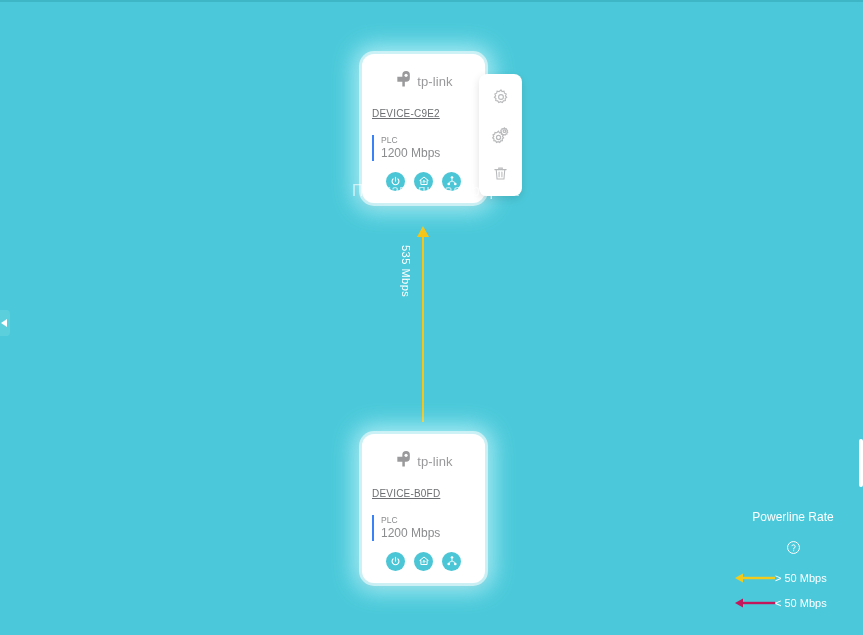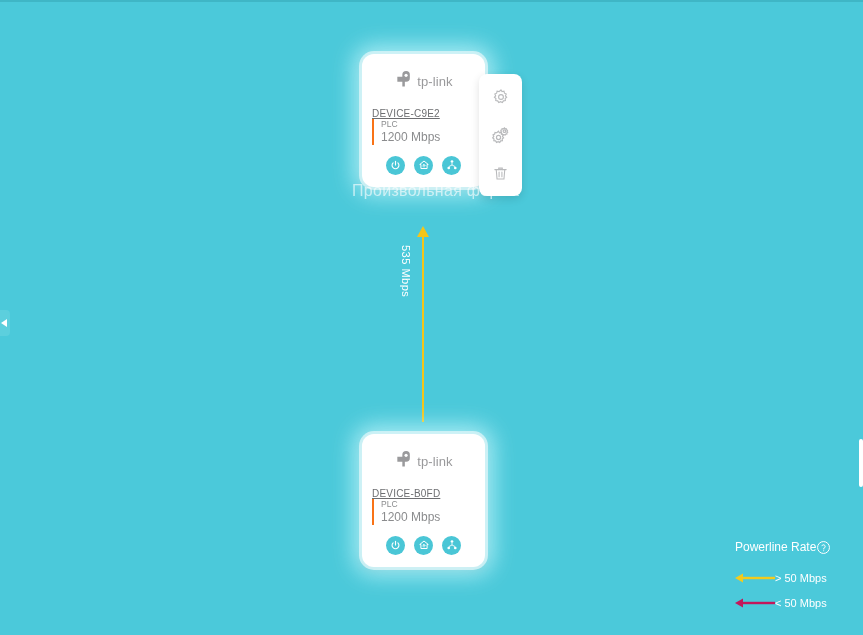--- a/index.html
+++ b/index.html
@@ -101,22 +101,23 @@
     text-align: left;
     font-size: 10px;
     color: #6d6e71;
     margin-top: 14px;
     letter-spacing: 0.2px;
     white-space: nowrap;
     text-decoration: underline;
   }
 
   .conn-block {
+    margin-top: 16px;
     padding-left: 7px;
-    border-left: 2px solid #f97316;
+    border-left: 2px solid #3b82f6;
     line-height: 1.25;
   }
   .conn-type {
     font-size: 8.5px;
     color: #8b8c8e;
   }
   .conn-rate {
     font-size: 12px;
     color: #8b8c8e;
   }
@@ -191,22 +192,24 @@
   .legend {
     position: absolute;
     right: 8px;
     bottom: 6px;
     width: 128px;
     padding: 8px 4px 8px 8px;
     box-sizing: border-box;
   }
   .legend-title-row {
     display: flex;
-    gap: 0;
+    align-items: center;
+    gap: 16px;
     margin-bottom: 12px;
+    flex-direction: column;
   }
   .legend-title {
     font-size: 12px;
     color: #ffffff;
   }
   .legend-row {
     display: flex;
     align-items: center;
     gap: 0;
     margin-bottom: 11px;

